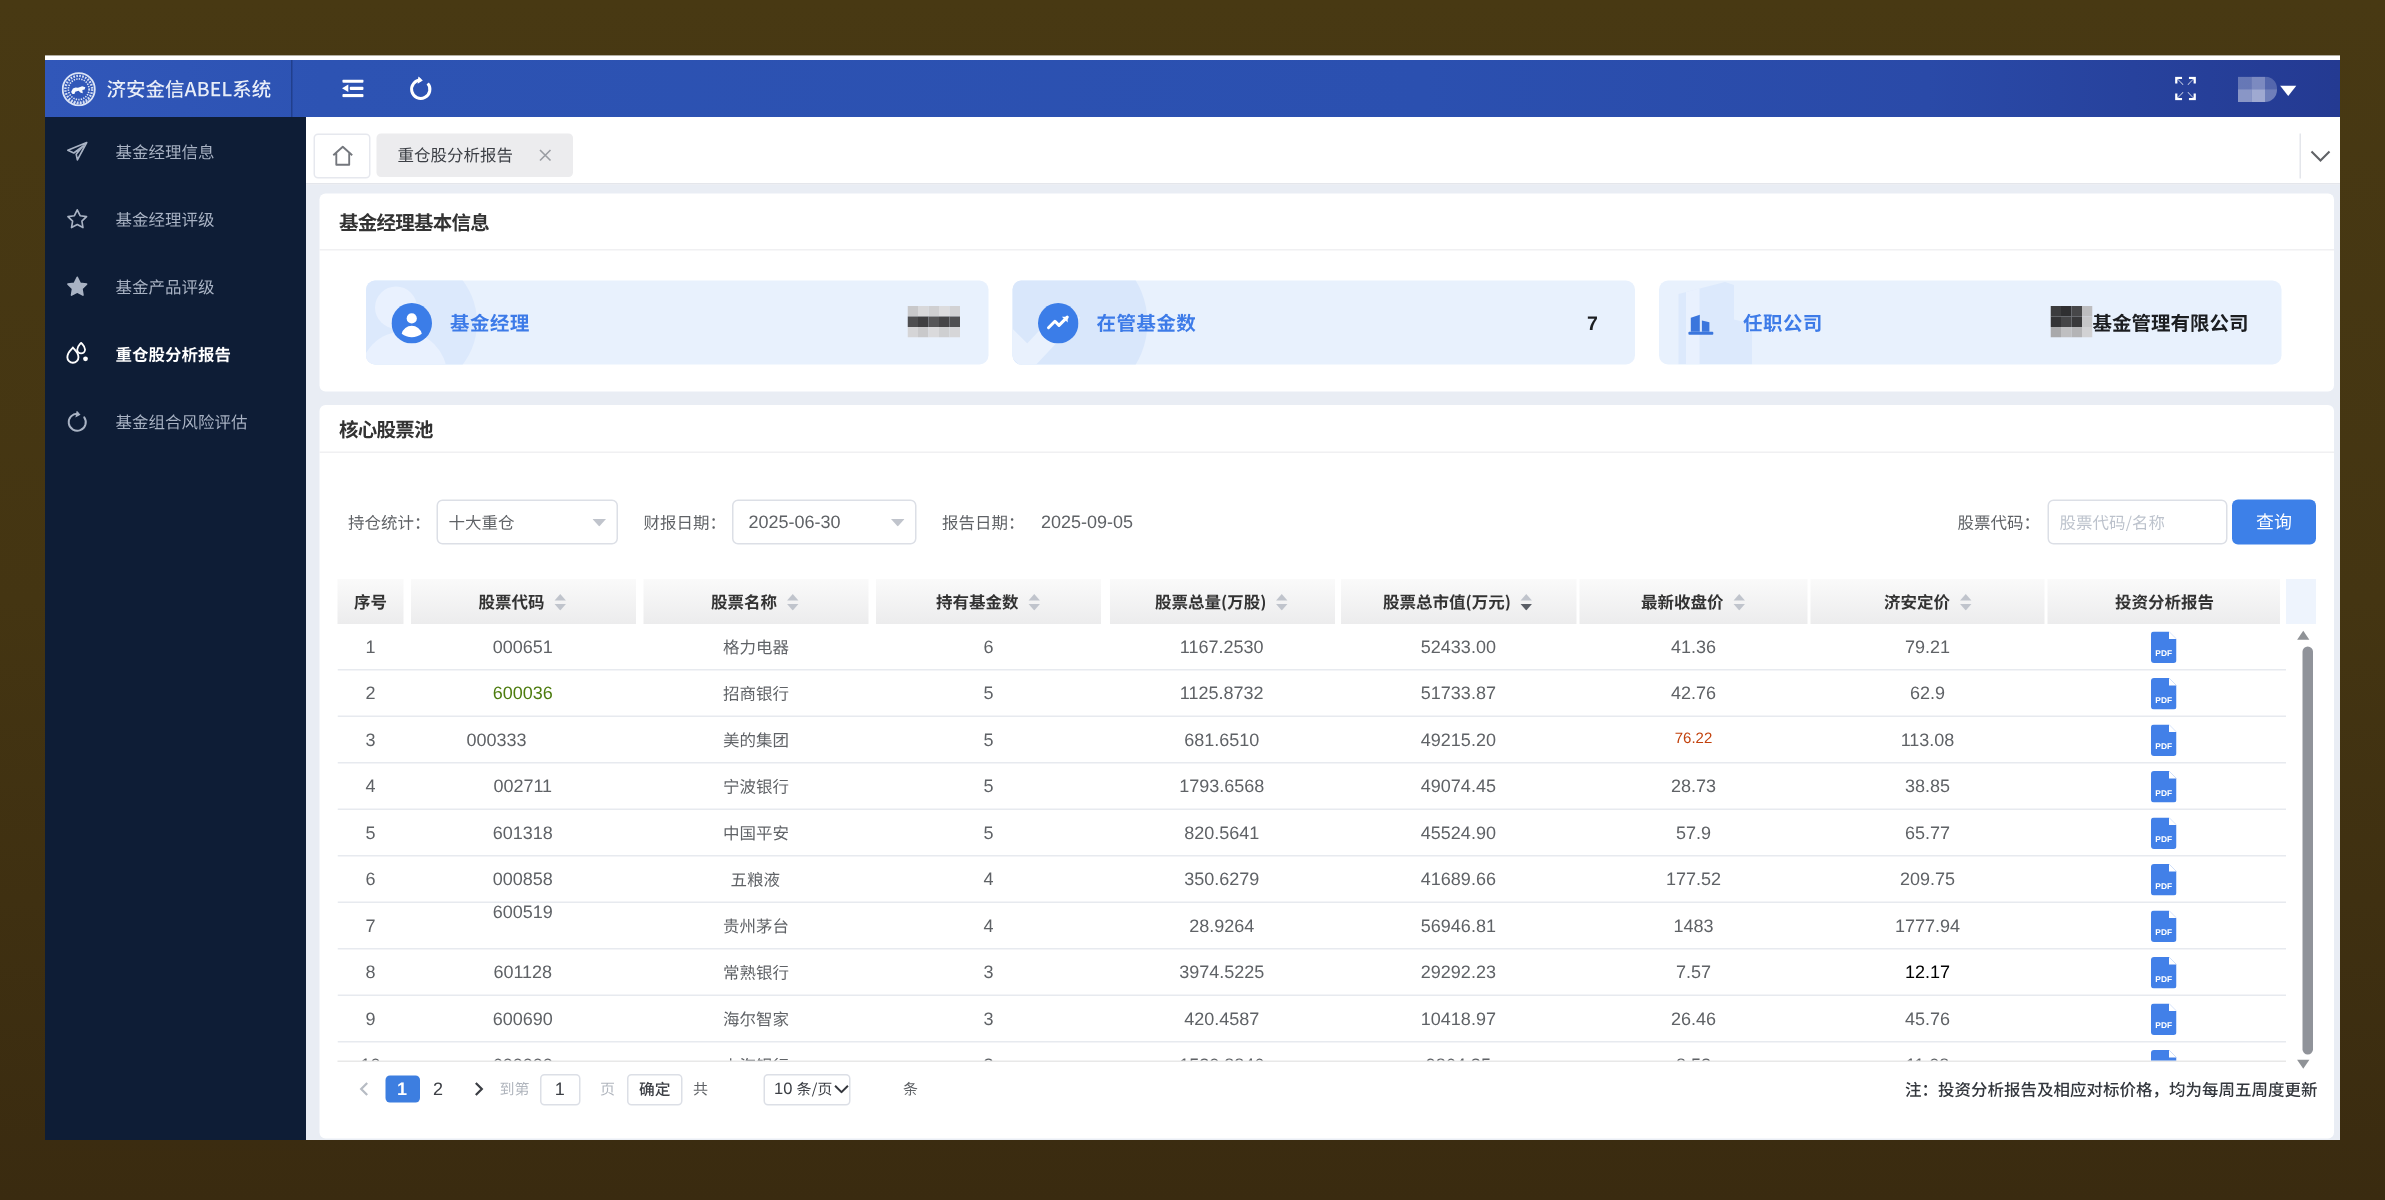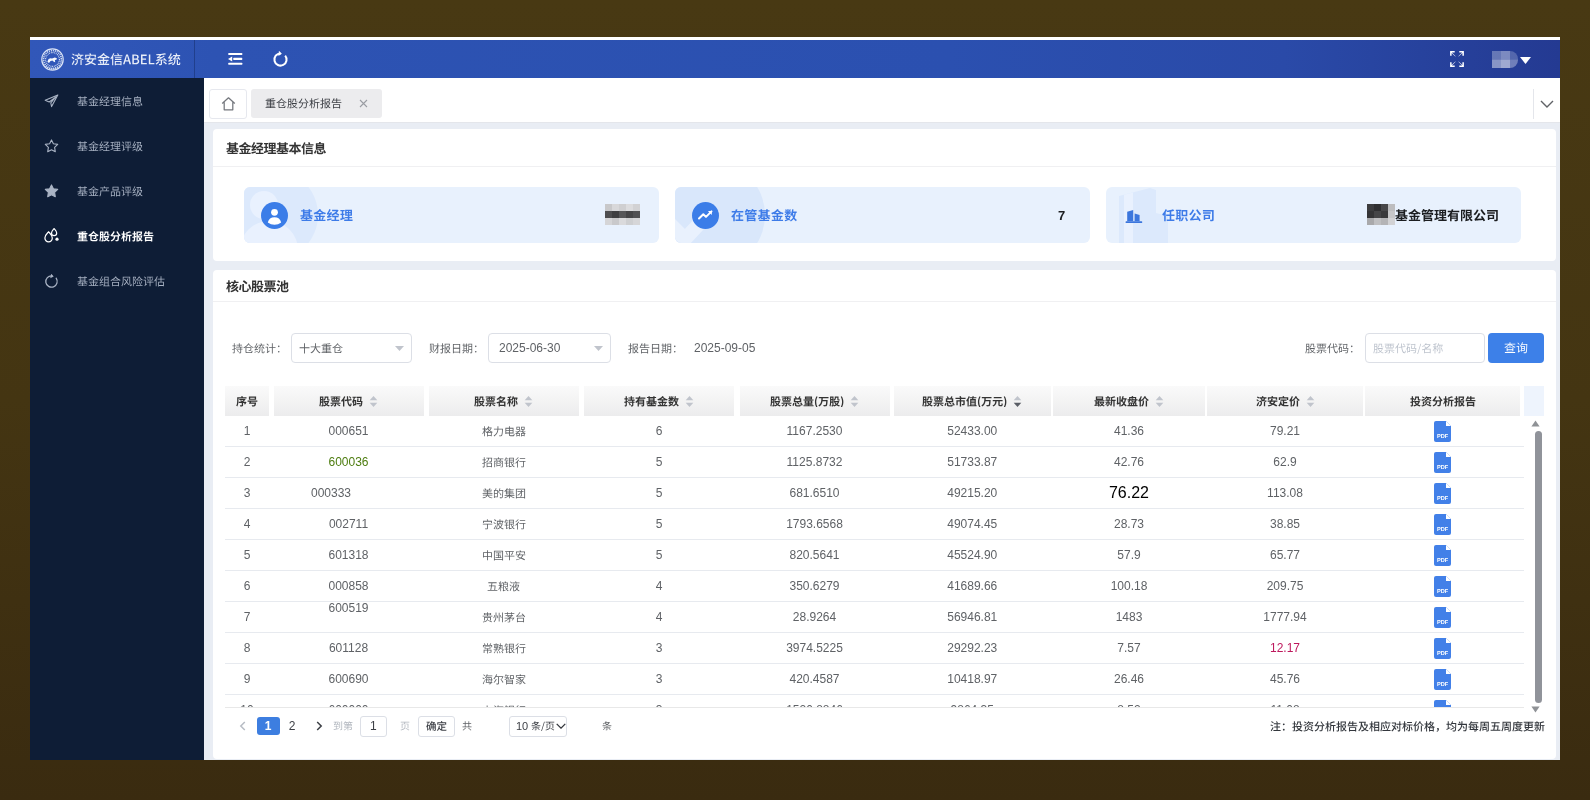--- a/index.html
+++ b/index.html
@@ -846,21 +846,21 @@
         <div style="position:absolute;left:359px;top:0;width:150px;height:30px;display:flex;align-items:center;justify-content:center">
           <span style="font-family:'Liberation Sans',sans-serif;font-size:12px;color:#5f6266;font-weight:400;letter-spacing:0px;line-height:1">5</span>
         </div>
         <div style="position:absolute;left:514.5px;top:0;width:150px;height:30px;display:flex;align-items:center;justify-content:center">
           <span style="font-family:Liberation Sans, sans-serif;font-size:12px;color:#5f6266;font-weight:400;letter-spacing:0px;line-height:1">681.6510</span>
         </div>
         <div style="position:absolute;left:668.5px;top:0;width:157.5px;height:30px;display:flex;align-items:center;justify-content:center">
           <span style="font-family:'Liberation Sans',sans-serif;font-size:12px;color:#5f6266;font-weight:400;letter-spacing:0px;line-height:1">49215.20</span>
         </div>
         <div style="position:absolute;left:828px;top:0;width:152px;height:30px;display:flex;align-items:center;justify-content:center">
-          <span style="font-family:'Liberation Sans',sans-serif;font-size:16px;color:#000000;font-weight:400;letter-spacing:0px;line-height:1">76.22</span>
+          <span style="font-family:'Liberation Sans',sans-serif;font-size:10px;color:#c2410c;font-weight:400;letter-spacing:0px;line-height:1">76.22</span>
         </div>
         <div style="position:absolute;left:982px;top:0;width:156px;height:30px;display:flex;align-items:center;justify-content:center">
           <span style="font-family:'Liberation Sans',sans-serif;font-size:12px;color:#5f6266;font-weight:400;letter-spacing:0px;line-height:1">113.08</span>
         </div>
         <div style="position:absolute;left:1140px;top:5px;width:155px;height:26px;display:flex;justify-content:center">
           <svg width="17" height="21" viewBox="0 0 17 21">
 <path d="M2 0h10l5 5v14a2 2 0 0 1-2 2H2a2 2 0 0 1-2-2V2a2 2 0 0 1 2-2Z" fill="#4280e8"></path>
 <path d="M12 0l5 5h-5Z" fill="#fff"></path>
 <text x="8.5" y="16.5" font-family="Liberation Sans,sans-serif" font-size="5.6" font-weight="bold" fill="#fff" text-anchor="middle">PDF</text>
           </svg>
@@ -965,21 +965,21 @@
         <div style="position:absolute;left:359px;top:0;width:150px;height:30px;display:flex;align-items:center;justify-content:center">
           <span style="font-family:'Liberation Sans',sans-serif;font-size:12px;color:#5f6266;font-weight:400;letter-spacing:0px;line-height:1">4</span>
         </div>
         <div style="position:absolute;left:514.5px;top:0;width:150px;height:30px;display:flex;align-items:center;justify-content:center">
           <span style="font-family:'Liberation Sans',sans-serif;font-size:12px;color:#5f6266;font-weight:400;letter-spacing:0px;line-height:1">350.6279</span>
         </div>
         <div style="position:absolute;left:668.5px;top:0;width:157.5px;height:30px;display:flex;align-items:center;justify-content:center">
           <span style="font-family:'Liberation Sans',sans-serif;font-size:12px;color:#5f6266;font-weight:400;letter-spacing:0px;line-height:1">41689.66</span>
         </div>
         <div style="position:absolute;left:828px;top:0;width:152px;height:30px;display:flex;align-items:center;justify-content:center">
-          <span style="font-family:'Liberation Sans',sans-serif;font-size:12px;color:#5f6266;font-weight:400;letter-spacing:0px;line-height:1">100.18</span>
+          <span style="font-family:'Liberation Sans',sans-serif;font-size:12px;color:#5f6266;font-weight:400;letter-spacing:0px;line-height:1">177.52</span>
         </div>
         <div style="position:absolute;left:982px;top:0;width:156px;height:30px;display:flex;align-items:center;justify-content:center">
           <span style="font-family:'Liberation Sans',sans-serif;font-size:12px;color:#5f6266;font-weight:400;letter-spacing:0px;line-height:1">209.75</span>
         </div>
         <div style="position:absolute;left:1140px;top:5px;width:155px;height:26px;display:flex;justify-content:center">
           <svg width="17" height="21" viewBox="0 0 17 21">
 <path d="M2 0h10l5 5v14a2 2 0 0 1-2 2H2a2 2 0 0 1-2-2V2a2 2 0 0 1 2-2Z" fill="#4280e8"></path>
 <path d="M12 0l5 5h-5Z" fill="#fff"></path>
 <text x="8.5" y="16.5" font-family="Liberation Sans,sans-serif" font-size="5.6" font-weight="bold" fill="#fff" text-anchor="middle">PDF</text>
           </svg>
@@ -1048,21 +1048,21 @@
         <div style="position:absolute;left:514.5px;top:0;width:150px;height:30px;display:flex;align-items:center;justify-content:center">
           <span style="font-family:'Liberation Sans',sans-serif;font-size:12px;color:#5f6266;font-weight:400;letter-spacing:0px;line-height:1">3974.5225</span>
         </div>
         <div style="position:absolute;left:668.5px;top:0;width:157.5px;height:30px;display:flex;align-items:center;justify-content:center">
           <span style="font-family:'Liberation Sans',sans-serif;font-size:12px;color:#5f6266;font-weight:400;letter-spacing:0px;line-height:1">29292.23</span>
         </div>
         <div style="position:absolute;left:828px;top:0;width:152px;height:30px;display:flex;align-items:center;justify-content:center">
           <span style="font-family:'Liberation Sans',sans-serif;font-size:12px;color:#5f6266;font-weight:400;letter-spacing:0px;line-height:1">7.57</span>
         </div>
         <div style="position:absolute;left:982px;top:0;width:156px;height:30px;display:flex;align-items:center;justify-content:center">
-          <span style="font-family:'Liberation Sans',sans-serif;font-size:12px;color:#be185d;font-weight:400;letter-spacing:0px;line-height:1">12.17</span>
+          <span style="font-family:'Liberation Sans',sans-serif;font-size:12px;color:#000000;font-weight:400;letter-spacing:0px;line-height:1">12.17</span>
         </div>
         <div style="position:absolute;left:1140px;top:5px;width:155px;height:26px;display:flex;justify-content:center">
           <svg width="17" height="21" viewBox="0 0 17 21">
 <path d="M2 0h10l5 5v14a2 2 0 0 1-2 2H2a2 2 0 0 1-2-2V2a2 2 0 0 1 2-2Z" fill="#4280e8"></path>
 <path d="M12 0l5 5h-5Z" fill="#fff"></path>
 <text x="8.5" y="16.5" font-family="Liberation Sans,sans-serif" font-size="5.6" font-weight="bold" fill="#fff" text-anchor="middle">PDF</text>
           </svg>
         </div>
       </div>
       <div style="position:absolute;left:0;top:248px;width:1299px;height:31px;border-bottom:1px solid #e7eaef;box-sizing:border-box">

